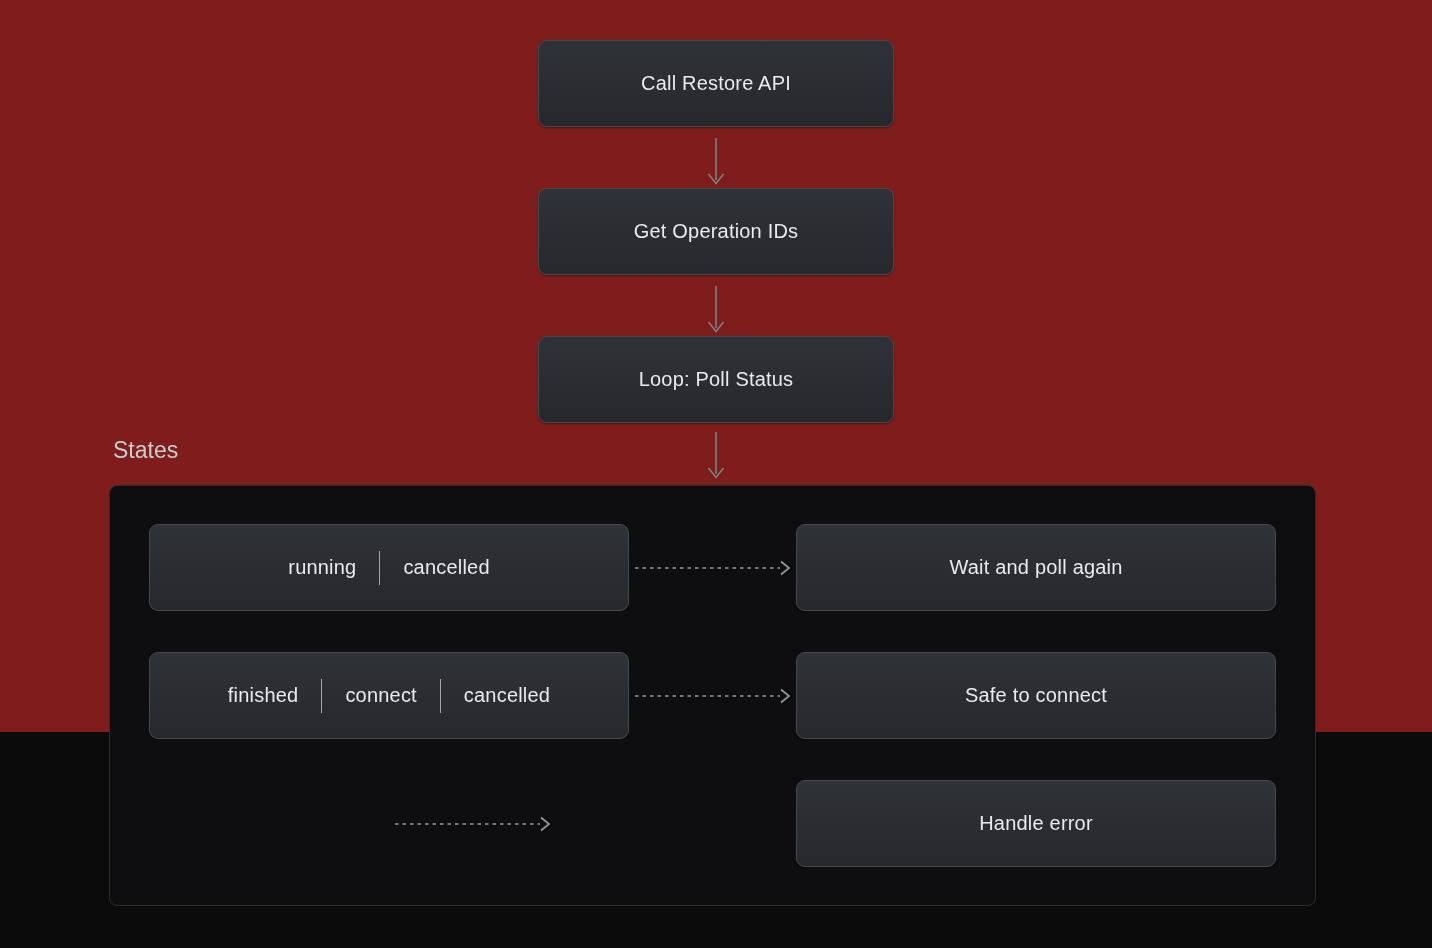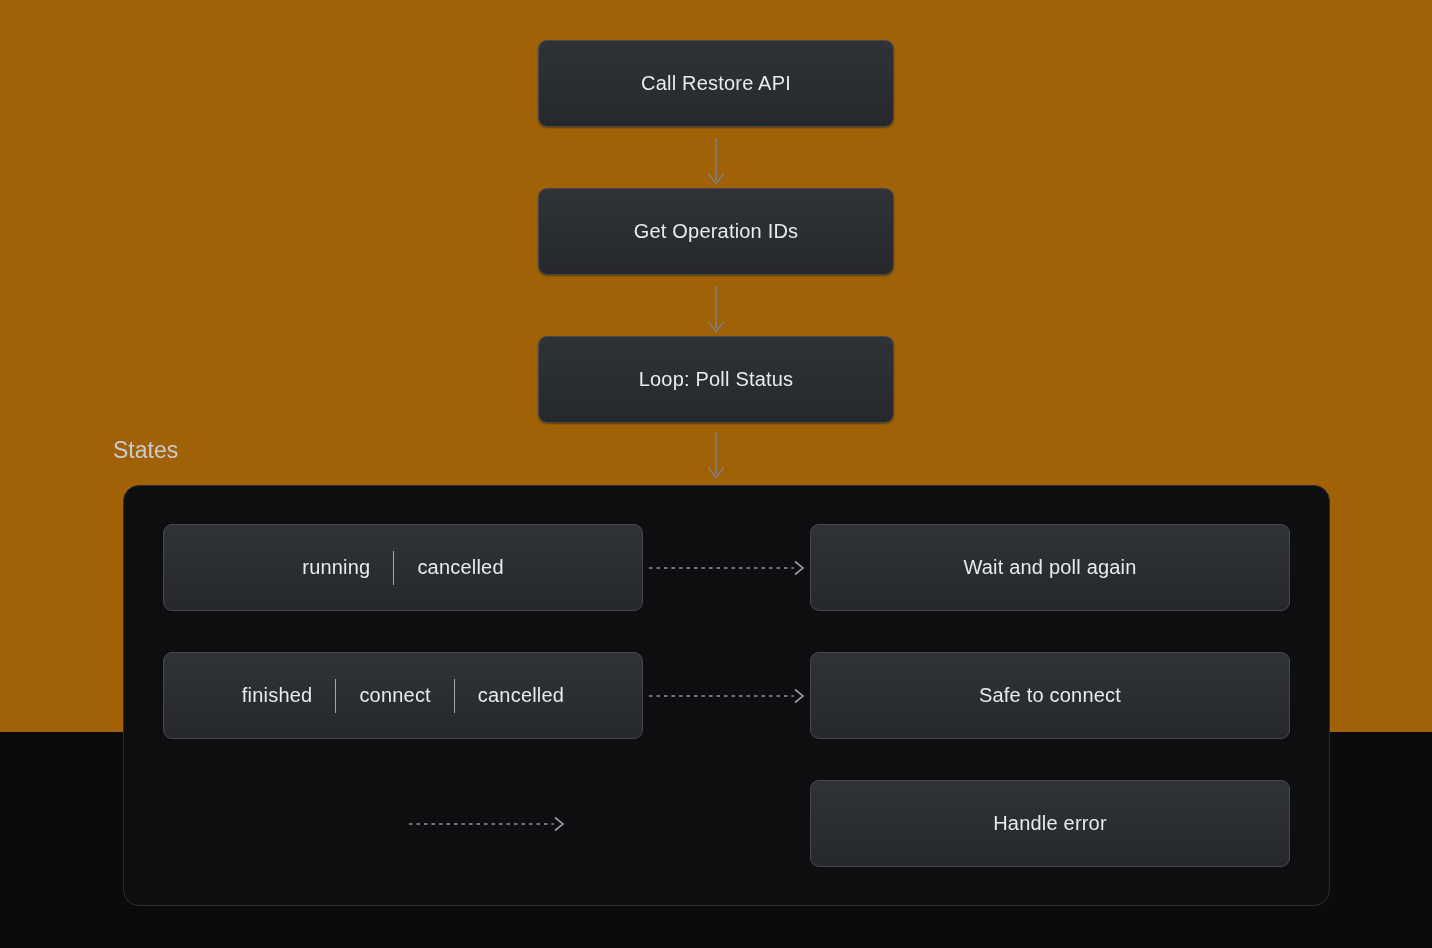--- a/index.html
+++ b/index.html
@@ -5,21 +5,21 @@
   * { margin: 0; padding: 0; box-sizing: border-box; }
   html, body {
     width: 1432px; height: 948px;
     background: #0b0b0c;
     font-family: "Liberation Sans", "DejaVu Sans", sans-serif;
     overflow: hidden;
   }
   .canvas {
     position: relative;
     width: 1432px; height: 732px;
-    background: #a16207;
+    background: #7f1d1d;
   }
   .node {
     position: absolute;
     display: flex; align-items: center; justify-content: center;
     background: linear-gradient(180deg, #2f3237 0%, #26282c 100%);
     border: 1px solid #45484d;
     border-radius: 9px;
     color: #e8eaec;
     font-size: 20px;
     letter-spacing: 0.2px;
@@ -28,24 +28,24 @@
   .flow-node { left: 538px; width: 356px; height: 87px; }
   .down-arrow { position: absolute; left: 705px; width: 22px; height: 50px; }
   .states-title {
     position: absolute;
     left: 113px; top: 437px;
     color: #c9ccd0;
     font-size: 23px;
   }
   .states-container {
     position: absolute;
-    left: 123px; top: 485px;
+    left: 109px; top: 485px;
     width: 1207px; height: 421px;
     border: 1px solid #2b2e31;
-    border-radius: 16px;
+    border-radius: 8px;
     background: #0e0e10;
     padding: 38px 39px;
     display: flex; flex-direction: column;
     justify-content: space-between;
   }
   .state-row {
     display: flex; align-items: center;
     height: 87px;
   }
   .state-box {

